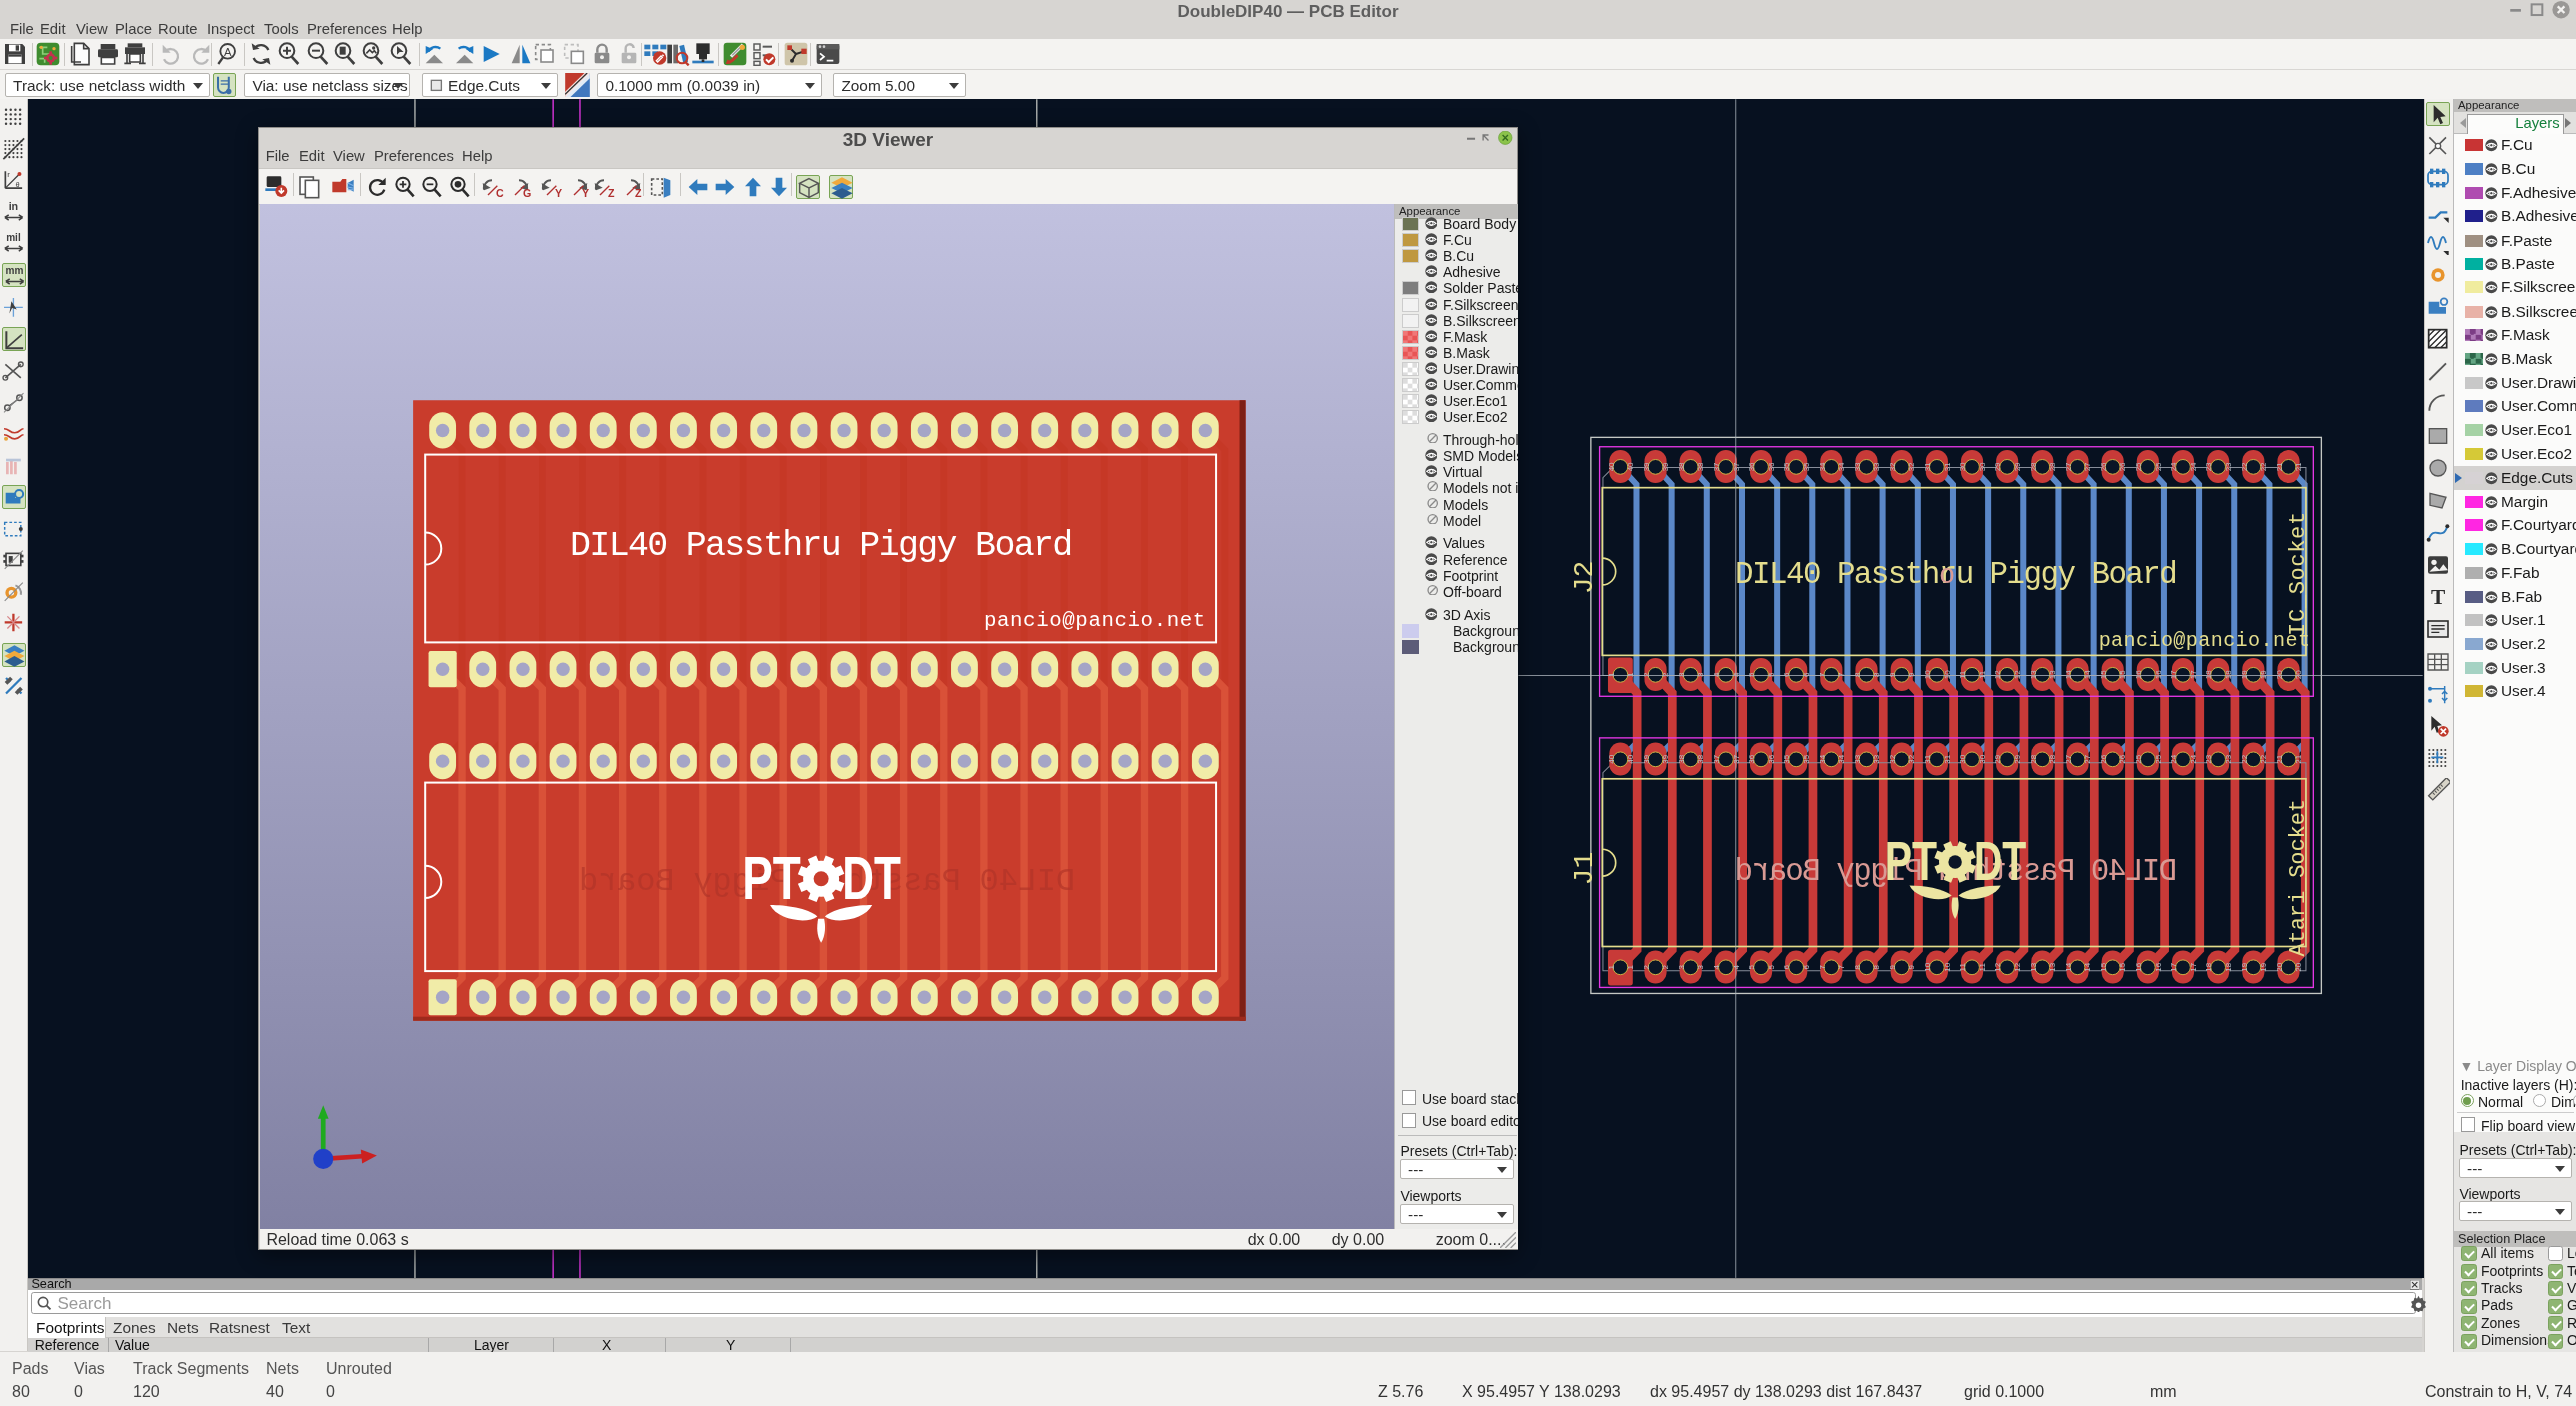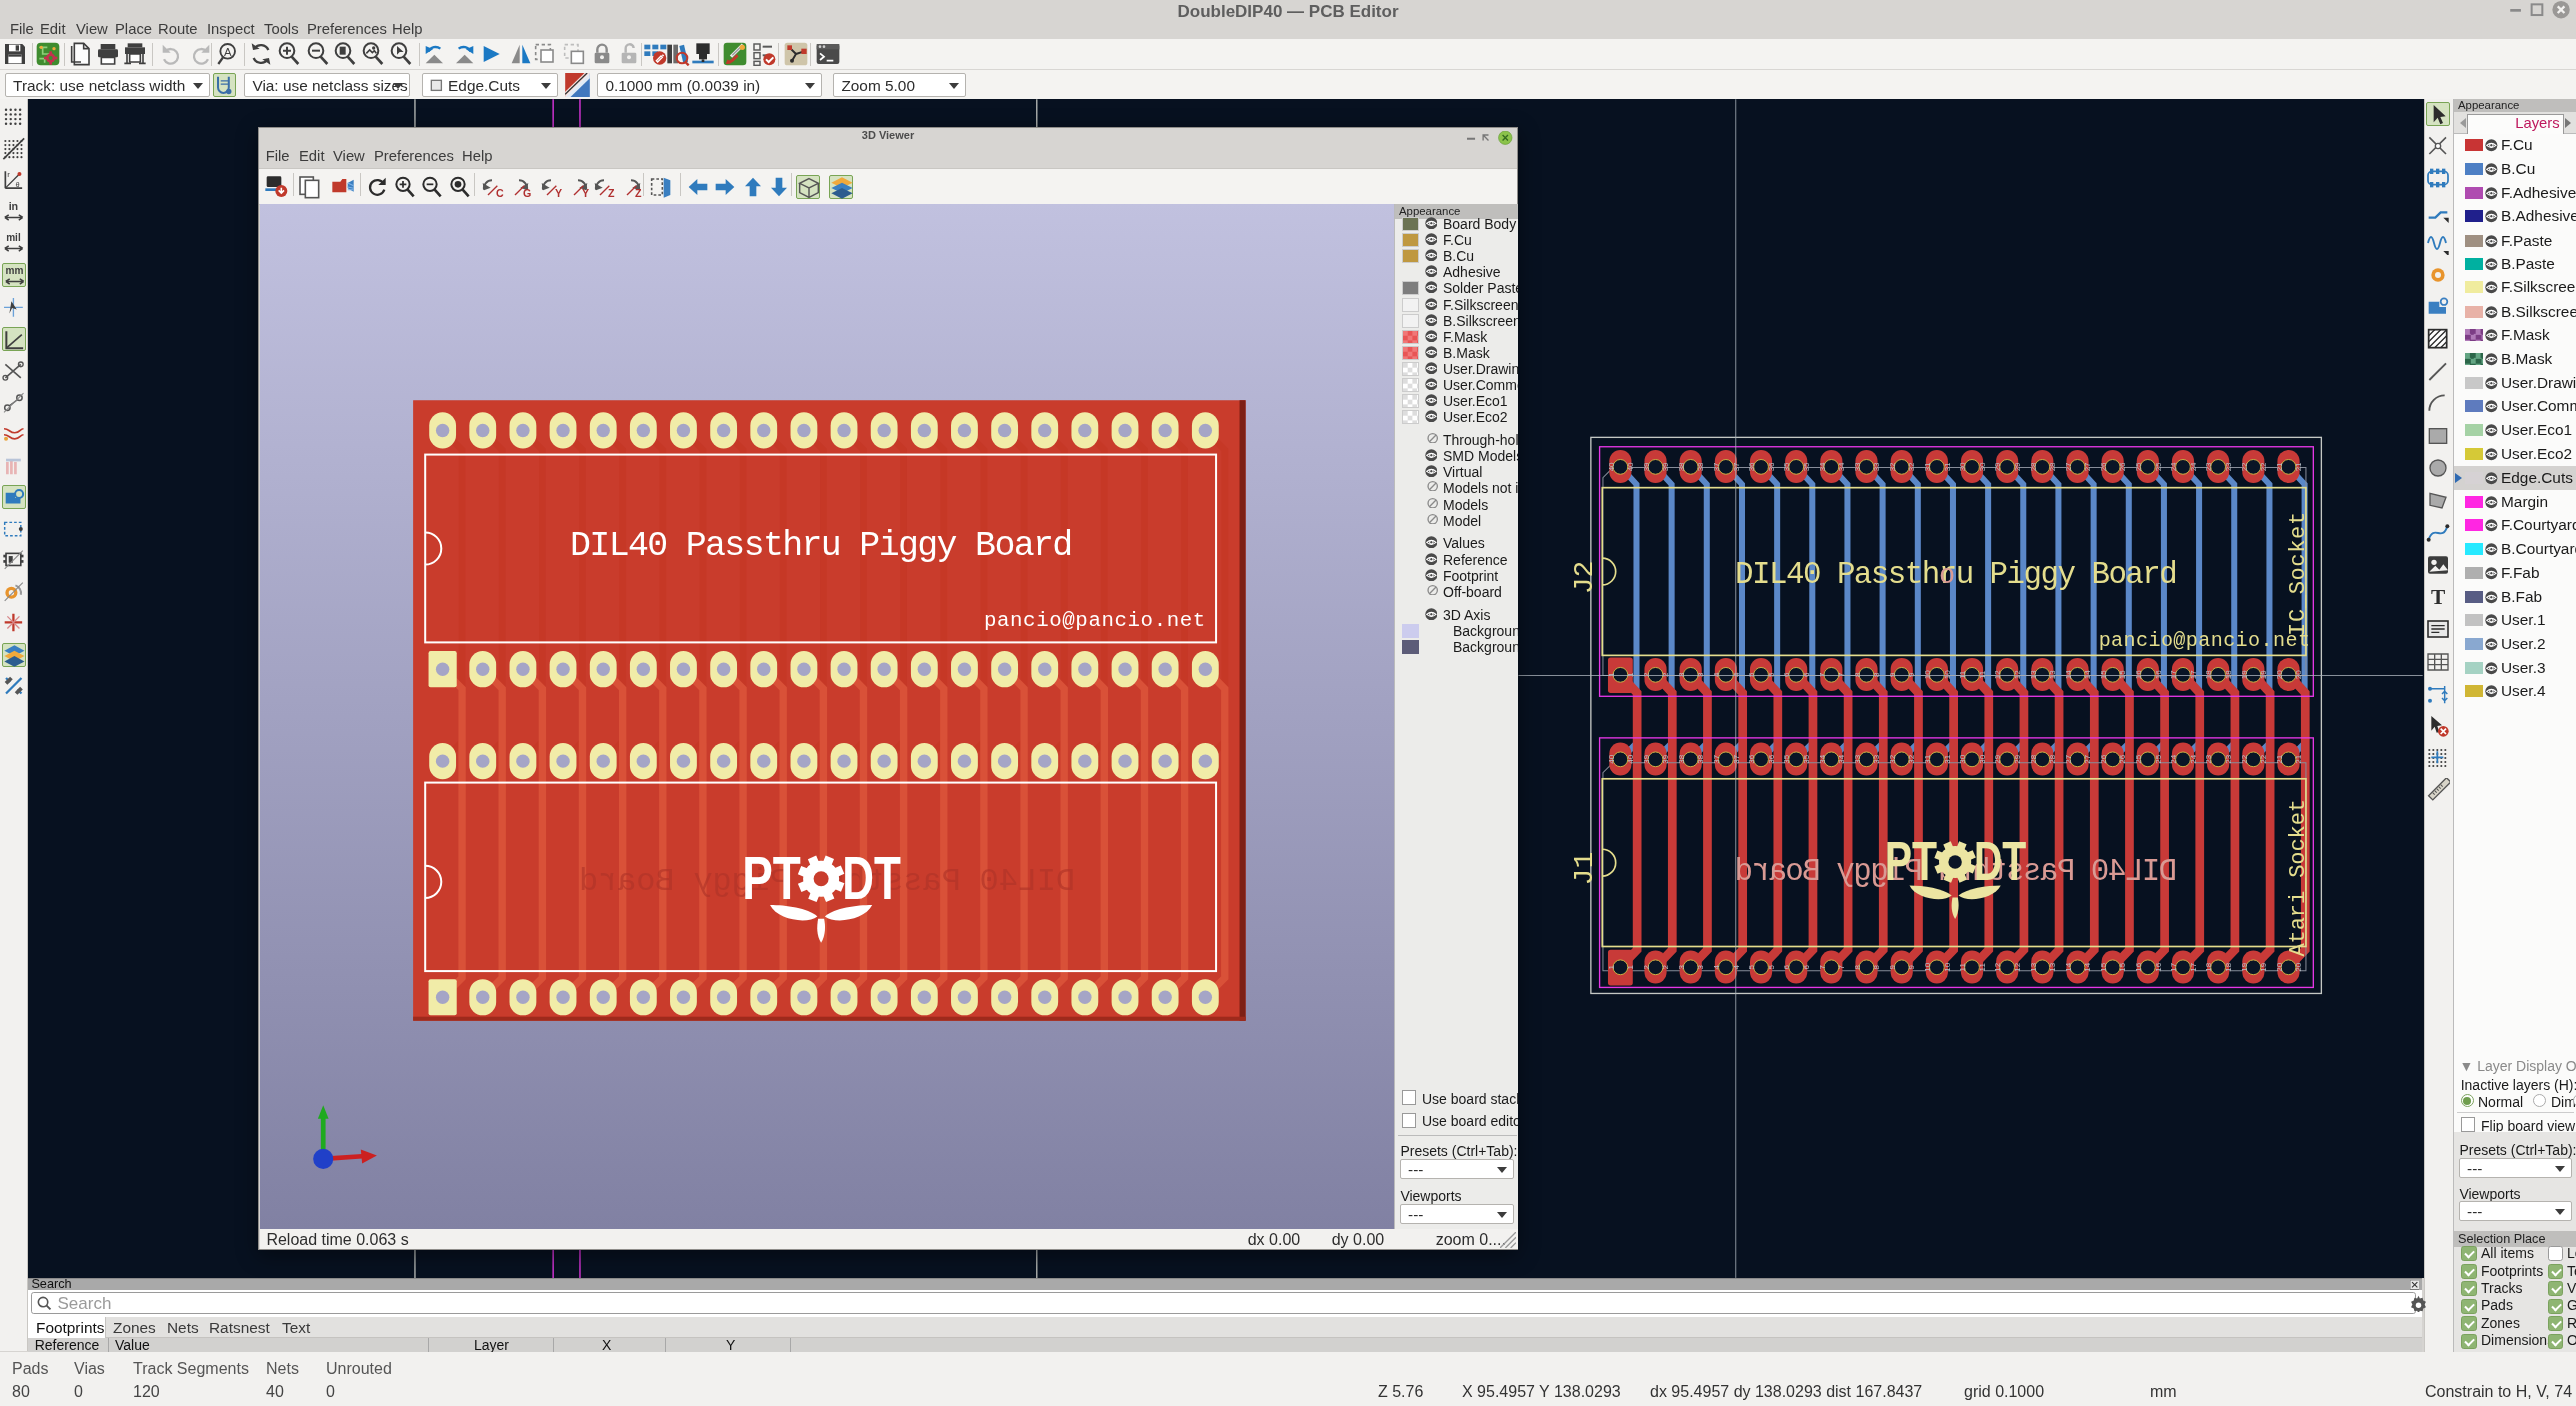--- a/index.html
+++ b/index.html
@@ -22,21 +22,21 @@
 .lrow{position:absolute;left:0;width:123px;height:24px}
 .lrow .sw{position:absolute;left:11.4px;top:6px;width:17.4px;height:12px}
 .lrow .nm{position:absolute;left:47px;top:2.7px;font-size:15.4px;color:#1a1a1a;white-space:nowrap}
 .eye{position:absolute;left:31px;top:6px}
 .cb{position:absolute;width:15.4px;height:15.4px;border-radius:2.7px;background:#8fb573;border:0.7px solid #7ba25e}
 .cb:after{content:"";position:absolute;left:2.7px;top:2.7px;width:7.4px;height:4px;border-left:2px solid #fff;border-bottom:2px solid #fff;transform:rotate(-45deg)}
 .cb.off{background:#fff;border:0.7px solid #9a9a9a}
 .cb.off:after{display:none}
 .cblab{position:absolute;font-size:14px;color:#1a1a1a;white-space:nowrap}
 #viewer{left:258px;top:127px;width:1260px;height:1123px;background:#d7d5d2;border:0.7px solid #8f8d8a;box-shadow:0 5.4px 20px rgba(0,0,0,.45)}
-#vtitle{left:0;top:0;width:100%;text-align:center;font-size:11px;font-weight:bold;color:#4c4c4c;top:1.3px}
+#vtitle{left:0;top:0;width:100%;text-align:center;font-size:19px;font-weight:bold;color:#4c4c4c;top:1.3px}
 #vmenu{left:0;top:19.5px;width:100%;height:20px;font-size:14.8px;color:#3c3c3c}
 #vmenu span{position:absolute;top:0.7px}
 #vtb{left:0;top:40px;width:100%;height:37px;background:#f4f3f1;border-top:0.7px solid #c9c7c3;border-bottom:0.7px solid #c9c7c3}
 #v3d{left:0.7px;top:76px;width:1134px;height:1025px;background:linear-gradient(#c1c1df,#8181a3);overflow:hidden}
 #vpanel{left:1135px;top:76px;width:124px;height:1025px;background:#ececea;border-left:0.7px solid #bbb;overflow:hidden}
 #vstatus{left:0.7px;top:1101px;width:1258px;height:20px;background:#f2f1ef;font-size:16px;color:#2d2d2d}
 .vrow{position:absolute;left:0;width:124px;height:16px}
 .vrow .sw{position:absolute;left:6.7px;top:1.3px;width:17px;height:13.4px}
 .vrow .nm{position:absolute;left:48px;top:0px;font-size:14px;color:#1a1a1a;white-space:nowrap}
 .veye{position:absolute;left:29.5px;top:0.7px}
@@ -936,21 +936,21 @@
 <line x1="824" y1="1861" x2="824" y2="1905" stroke="#e637e6" stroke-width="2"></line>
 <line x1="864" y1="148" x2="864" y2="190" stroke="#e637e6" stroke-width="2"></line>
 <line x1="864" y1="1861" x2="864" y2="1905" stroke="#e637e6" stroke-width="2"></line>
 </svg>
 <div id="rightpanel" class="a">
 <div class="ph" style="position:absolute;left:0;top:0;width:123px;height:13.4px">Appearance</div>
 <div style="position:absolute;left:0;top:13.4px;width:123px;height:21.5px;background:#e2e1df;border-bottom:0.7px solid #bbb">
       <div style="position:absolute;left:1.3px;top:6px;width:0;height:0;border:5.4px solid transparent;border-right:6.7px solid #9a9a9a"></div>
       <div style="position:absolute;right:1.3px;top:6px;width:0;height:0;border:5.4px solid transparent;border-left:6.7px solid #777"></div>
       <div style="position:absolute;left:12.7px;top:2px;width:97px;height:19.5px;background:#fcfcfb;border:0.7px solid #9a9a9a;border-bottom:none"></div>
-      <div style="position:absolute;left:12.7px;width:93px;text-align:right;top:2.7px;font-size:14.8px;color:#be185d">Layers</div>
+      <div style="position:absolute;left:12.7px;width:93px;text-align:right;top:2.7px;font-size:14.8px;color:#15803d">Layers</div>
     </div>
 <div class="lrow" style="top:34px;">
 <div class="sw" style="background:#c83434"></div>
 <svg class="eye" width="12.7" height="12.7" viewBox="0 0 19 19">
         <circle cx="9.5" cy="9.5" r="9" fill="#4a4a4a"></circle>
         <path d="M2.5 9.5 Q9.5 3.5 16.5 9.5 Q9.5 15.5 2.5 9.5 Z" fill="none" stroke="#fff" stroke-width="1.6"></path>
         <circle cx="9.5" cy="9.5" r="2.6" fill="none" stroke="#fff" stroke-width="1.5"></circle>
       </svg>
 <div class="nm">F.Cu</div>
     </div>

